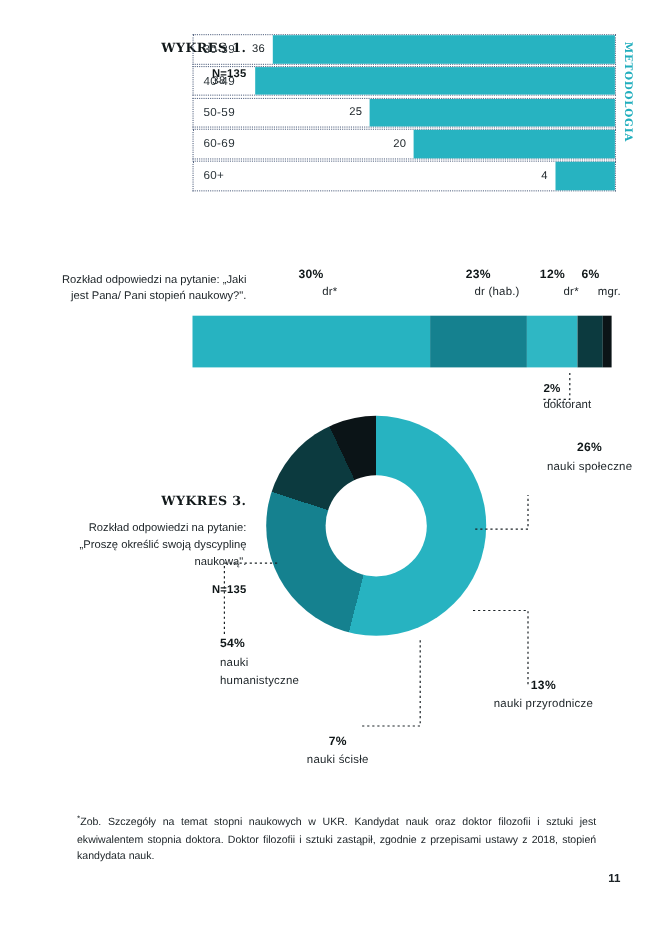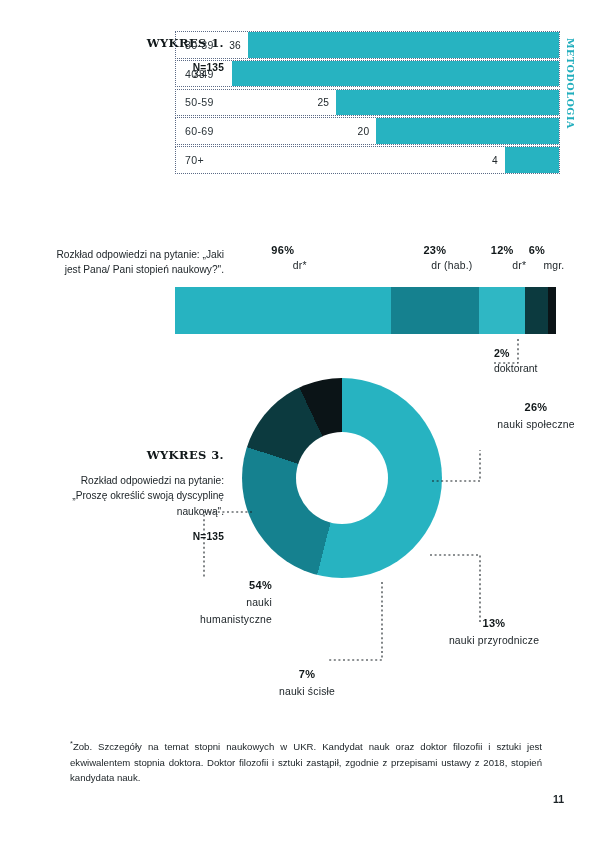--- a/index.html
+++ b/index.html
@@ -182,34 +182,34 @@
         <span class="cat">50-59</span>
         <span class="val" style="right: 229.658px;">25</span>
       </div>
       <div class="bar-row">
         <div class="barfill" style="width: 182.526px; background: rgb(39, 179, 193);"></div>
         <span class="cat">60-69</span>
         <span class="val" style="right: 189.526px;">20</span>
       </div>
       <div class="bar-row">
         <div class="barfill" style="width: 54.1053px; background: rgb(39, 179, 193);"></div>
-        <span class="cat">70+</span>
+        <span class="cat">60+</span>
         <span class="val" style="right: 61.1053px;">4</span>
       </div>
     </div>
 
   <div class="caption" style="left:46px;top:247px;">
     <div class="desc">Rozkład odpowiedzi na pytanie: „Jaki jest Pana/ Pani stopień naukowy?".</div>
     <div class="nval">N=132</div>
   </div>
 
   <div id="chart2-wrap">
     <div class="stack-labels" id="stack-labels">
         <div class="sl" style="left: 107.8px; top: 0px;">
-          <div class="p">96%</div>
+          <div class="p">30%</div>
           <div class="n">dr*</div>
         </div>
         <div class="sl" style="left: 259.875px; top: 0px;">
           <div class="p">23%</div>
           <div class="n">dr (hab.)</div>
         </div>
         <div class="sl" style="left: 327.25px; top: 0px;">
           <div class="p">12%</div>
           <div class="n">dr*</div>
         </div>
@@ -251,21 +251,21 @@
   <svg class="leader" style="left:430px;top:448px;" width="60" height="36">
     <path d="M2 33 L50 33 L50 2" stroke="#1b2226" stroke-width="1.1" fill="none" stroke-dasharray="2,2.6"></path>
   </svg>
   <svg class="leader" style="left:428px;top:552px;" width="60" height="74">
     <path d="M2 3 L52 3 L52 72" stroke="#1b2226" stroke-width="1.1" fill="none" stroke-dasharray="2,2.6"></path>
   </svg>
   <svg class="leader" style="left:324px;top:580px;" width="62" height="84">
     <path d="M58 2 L58 80 L4 80" stroke="#1b2226" stroke-width="1.1" fill="none" stroke-dasharray="2,2.6"></path>
   </svg>
 
-  <div class="dlabel" style="left:182px;top:576px;width:90px;text-align:right;">
+  <div class="dlabel" style="left:200px;top:576px;width:90px;text-align:left;">
     <span class="p">54%</span><br>
     <span class="n">nauki humanistyczne</span>
   </div>
 
   <div class="dlabel" style="left:490px;top:398px;width:92px;text-align:center;">
     <span class="p">26%</span><br>
     <span class="n">nauki społeczne</span>
   </div>
 
   <div class="dlabel" style="left:442px;top:614px;width:104px;text-align:center;">

